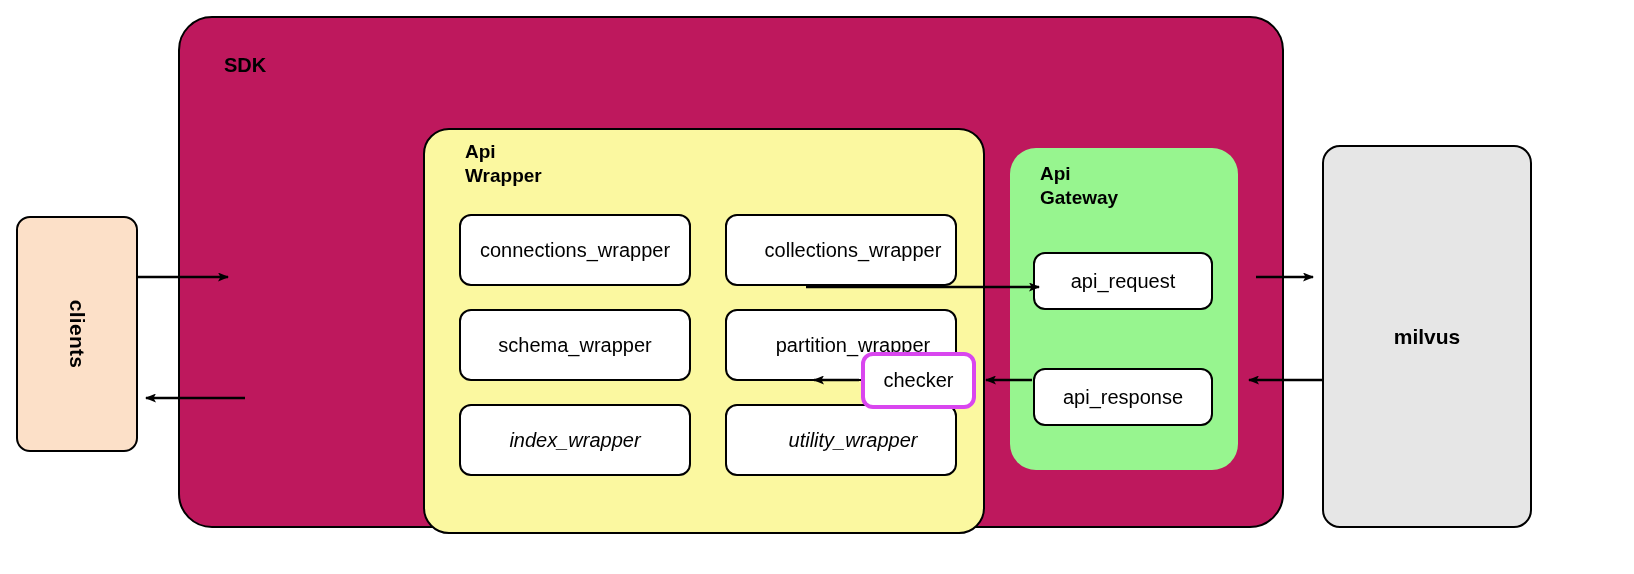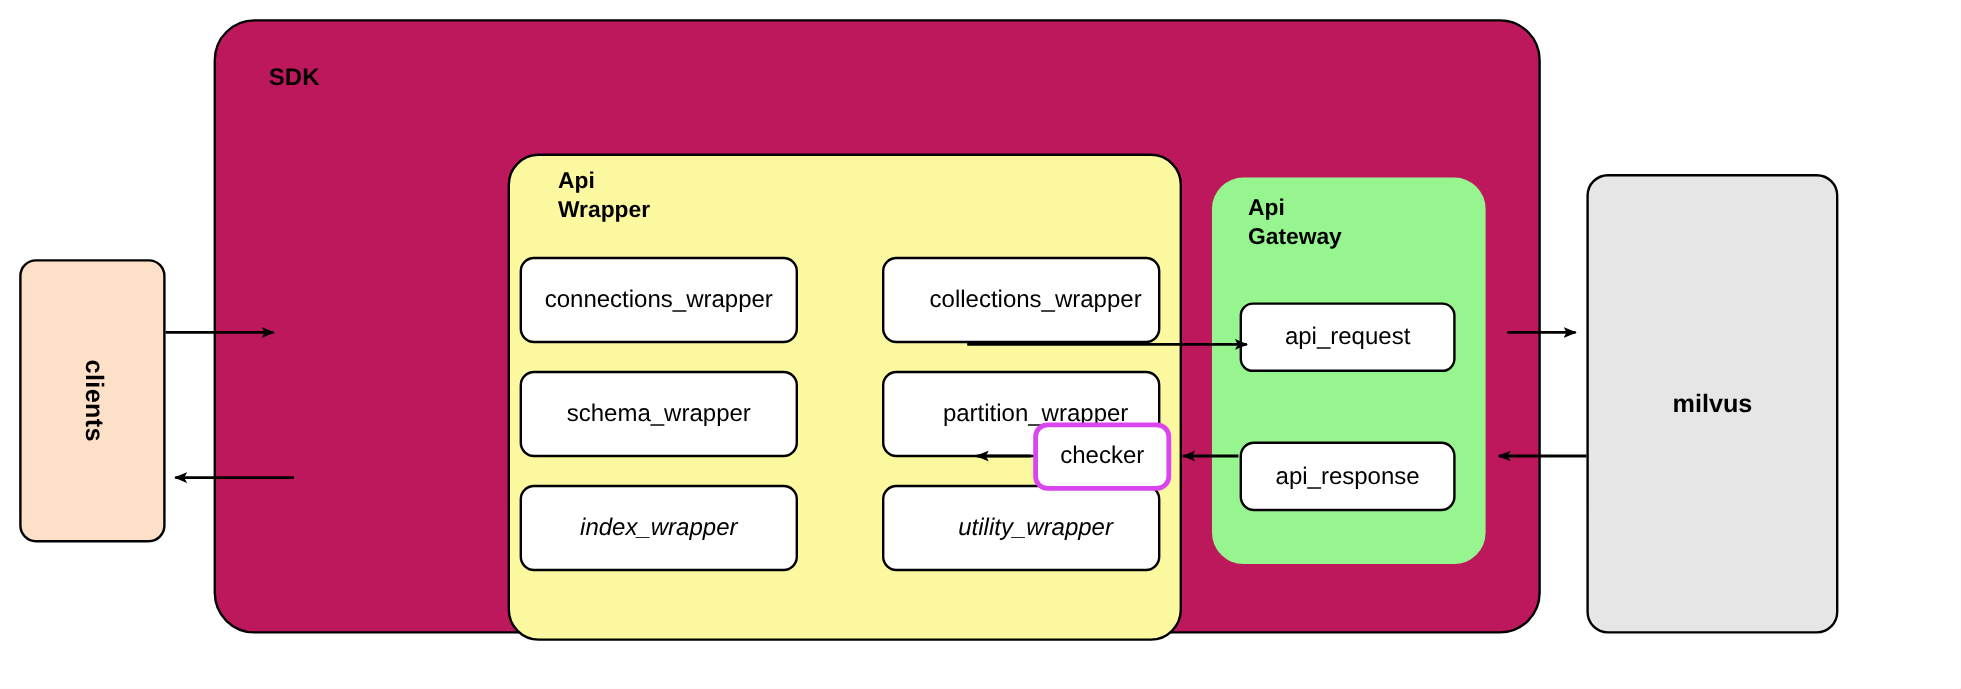--- a/index.html
+++ b/index.html
@@ -100,22 +100,22 @@
     display: flex;
     align-items: center;
     justify-content: center;
     font-size: 20px;
     color: #000000;
     white-space: nowrap;
   }
   .wc-r0 { top: 84px; }
   .wc-r1 { top: 179px; }
   .wc-r2 { top: 274px; font-style: italic; }
-  .wc-c0 { left: 8px; }
-  .wc-c1 { left: 310px; padding-left: 24px; }
+  .wc-c0 { left: 34px; }
+  .wc-c1 { left: 300px; padding-left: 24px; }
 
   
   #checker-box {
     left: 861px;
     top: 352px;
     width: 115px;
     height: 57px;
     background: #ffffff;
     border: 4px solid #d946ef;
     border-radius: 12px;
@@ -153,21 +153,21 @@
     background: #ffffff;
     border: 2px solid #000000;
     border-radius: 12px;
     display: flex;
     align-items: center;
     justify-content: center;
     font-size: 20px;
     color: #000000;
     white-space: nowrap;
   }
-  #gw-request { top: 104px; border-radius: 11px; }
+  #gw-request { top: 104px; }
   #gw-response { top: 220px; }
 
   
   #milvus-box {
     left: 1322px;
     top: 145px;
     width: 210px;
     height: 383px;
     background: #e6e6e6;
     border: 2px solid #000000;

